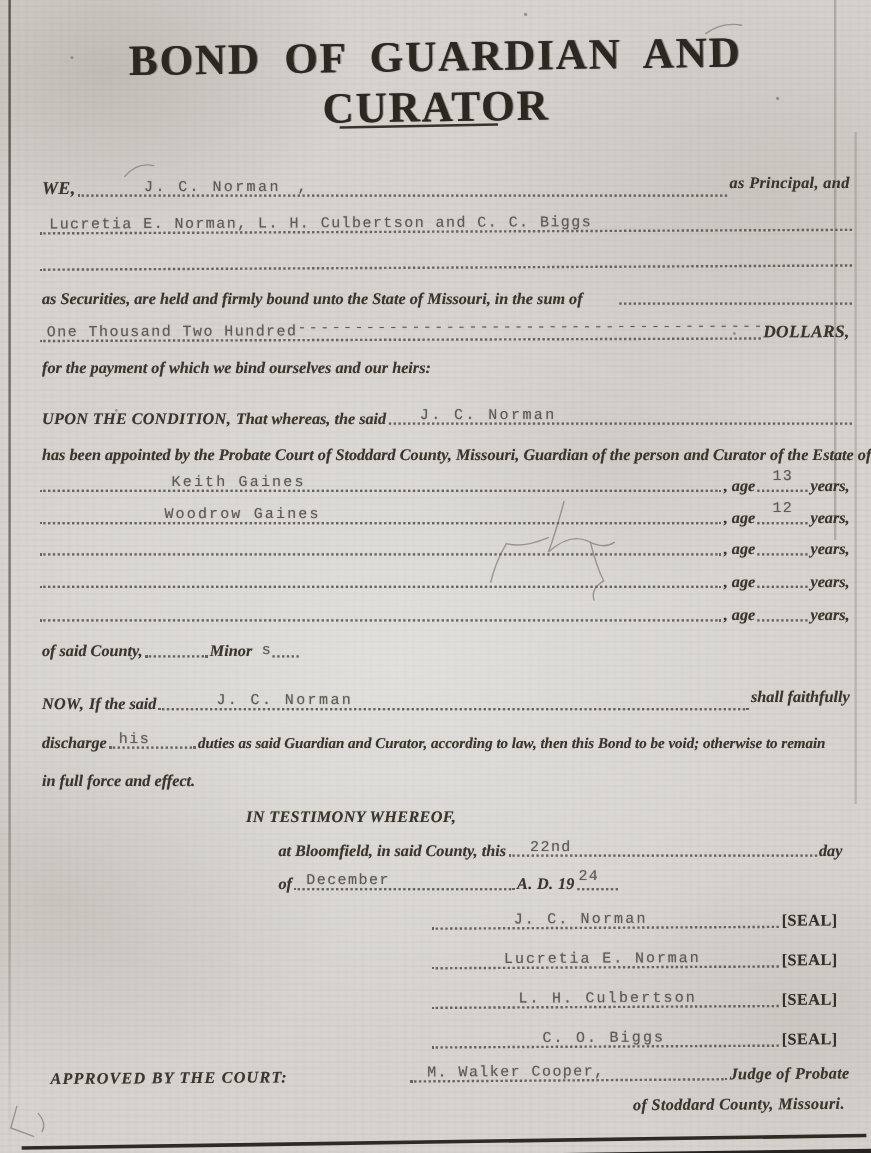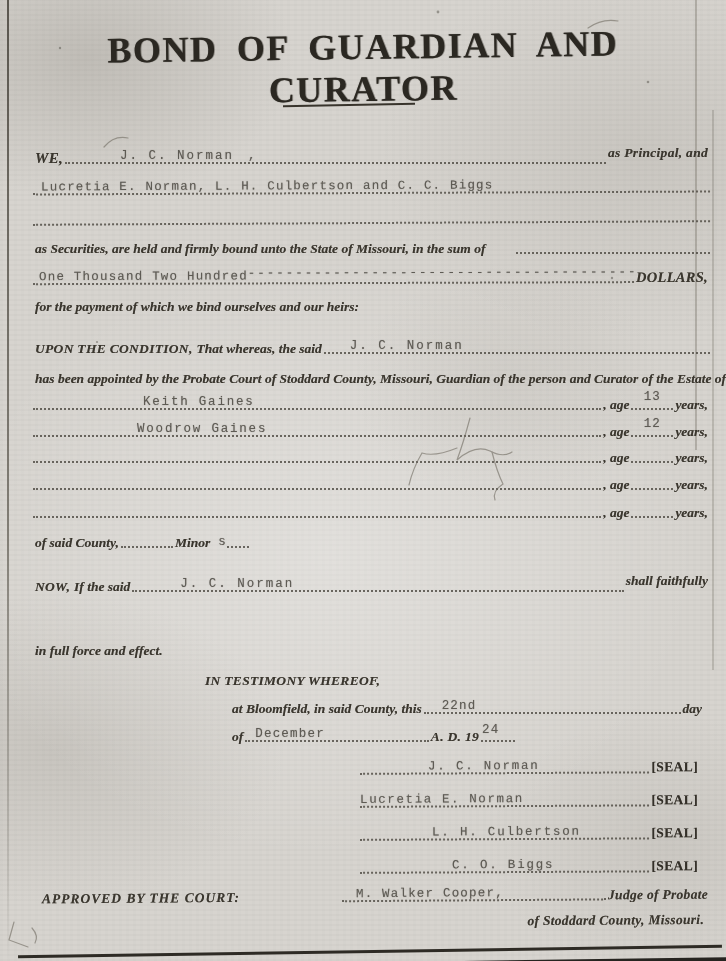--- a/index.html
+++ b/index.html
@@ -181,20 +181,27 @@
 
   <div class="line" style="top:568px;left:33px;right:16px;">
     <span class="p pb">NOW,</span>
     <span class="p">If the said</span>
     <span class="fill">
       <span class="t on" style="margin-left:48px;letter-spacing:2px;">J. C. Norman</span>
     </span>
     <span class="p raise">shall faithfully</span>
   </div>
 
+  <div class="line" style="top:600px;left:33px;right:10px;">
+    <span class="p">discharge</span>
+    <span class="fill gap" style="flex-basis:72px;">
+      <span class="t on" style="margin-left:8px;">his</span>
+    </span>
+    <span class="p tight">duties as said Guardian and Curator, according to law, then this Bond to be void; otherwise to remain</span>
+  </div>
 
   <div class="line" style="top:632px;left:33px;">
     <span class="p">in full force and effect.</span>
   </div>
 
   <div class="line" style="top:662px;left:203px;">
     <span class="p pb">IN TESTIMONY WHEREOF,</span>
   </div>
 
   <div class="line" style="top:690px;left:230px;right:22px;">
@@ -217,21 +224,21 @@
   </div>
 
   <div class="line" style="top:750px;left:360px;right:26px;transform:rotate(-0.3deg);">
     <span class="fill">
       <span class="t on" style="margin-left:68px;letter-spacing:1.8px;">J. C. Norman</span>
     </span>
     <span class="p seal">[SEAL]</span>
   </div>
   <div class="line" style="top:783px;left:360px;right:26px;transform:rotate(-0.3deg);">
     <span class="fill">
-      <span class="t on" style="letter-spacing:1.6px;">Lucretia E. Norman</span>
+      <span class="t on" style="margin-left:60px;letter-spacing:1.6px;">Lucretia E. Norman</span>
     </span>
     <span class="p seal">[SEAL]</span>
   </div>
   <div class="line" style="top:816px;left:360px;right:26px;transform:rotate(-0.3deg);">
     <span class="fill">
       <span class="t on" style="margin-left:72px;letter-spacing:1.8px;margin-top:20px;">L. H. Culbertson</span>
     </span>
     <span class="p seal">[SEAL]</span>
   </div>
   <div class="line" style="top:849px;left:360px;right:26px;transform:rotate(-0.3deg);">

